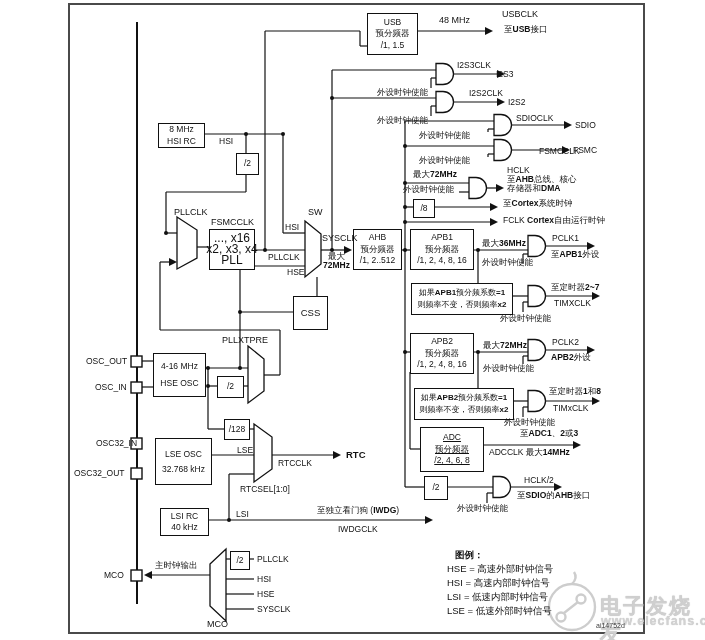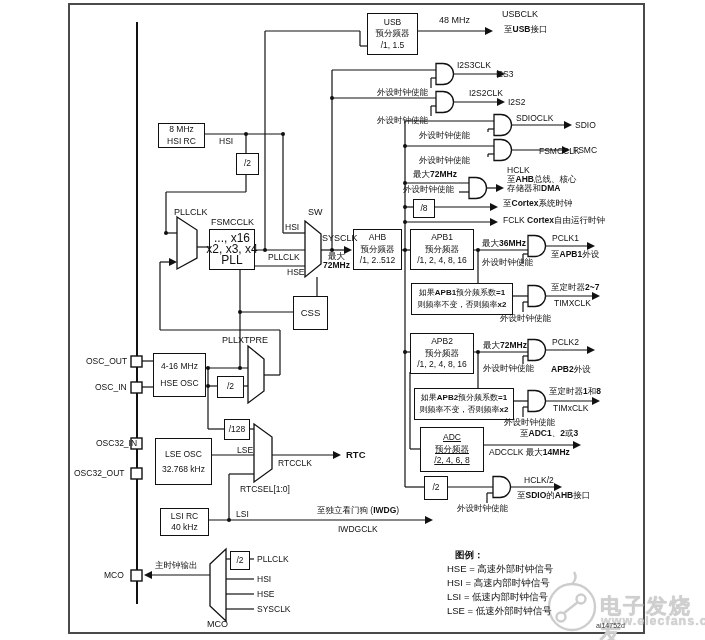--- a/index.html
+++ b/index.html
@@ -384,21 +384,21 @@
   <div class="lbl" style="left:482px;top:239px;">最大<b>36MHz</b></div>
   <div class="lbl" style="left:552px;top:234px;">PCLK1</div>
   <div class="lbl" style="left:551px;top:250px;">至<b>APB1</b>外设</div>
   <div class="lbl" style="left:482px;top:258px;">外设时钟使能</div>
   <div class="lbl" style="left:551px;top:283px;">至定时器<b>2~7</b></div>
   <div class="lbl" style="left:554px;top:299px;">TIMXCLK</div>
   <div class="lbl" style="left:500px;top:314px;">外设时钟使能</div>
 
   <div class="lbl" style="left:483px;top:341px;">最大<b>72MHz</b></div>
   <div class="lbl" style="left:552px;top:338px;">PCLK2</div>
-  <div class="lbl" style="left:551px;top:353px;margin-top:12px;"><b>APB2</b>外设</div>
+  <div class="lbl" style="left:551px;top:353px;"><b>APB2</b>外设</div>
   <div class="lbl" style="left:483px;top:364px;">外设时钟使能</div>
   <div class="lbl" style="left:549px;top:387px;">至定时器<b>1</b>和<b>8</b></div>
   <div class="lbl" style="left:553px;top:404px;">TIMxCLK</div>
   <div class="lbl" style="left:504px;top:418px;">外设时钟使能</div>
 
   <div class="lbl" style="left:520px;top:429px;">至<b>ADC1</b>、<b>2</b>或<b>3</b></div>
   <div class="lbl" style="left:489px;top:448px;">ADCCLK 最大<b>14MHz</b></div>
   <div class="lbl" style="left:524px;top:476px;">HCLK/2</div>
   <div class="lbl" style="left:517px;top:491px;">至<b>SDIO</b>的<b>AHB</b>接口</div>
   <div class="lbl" style="left:457px;top:504px;">外设时钟使能</div>

